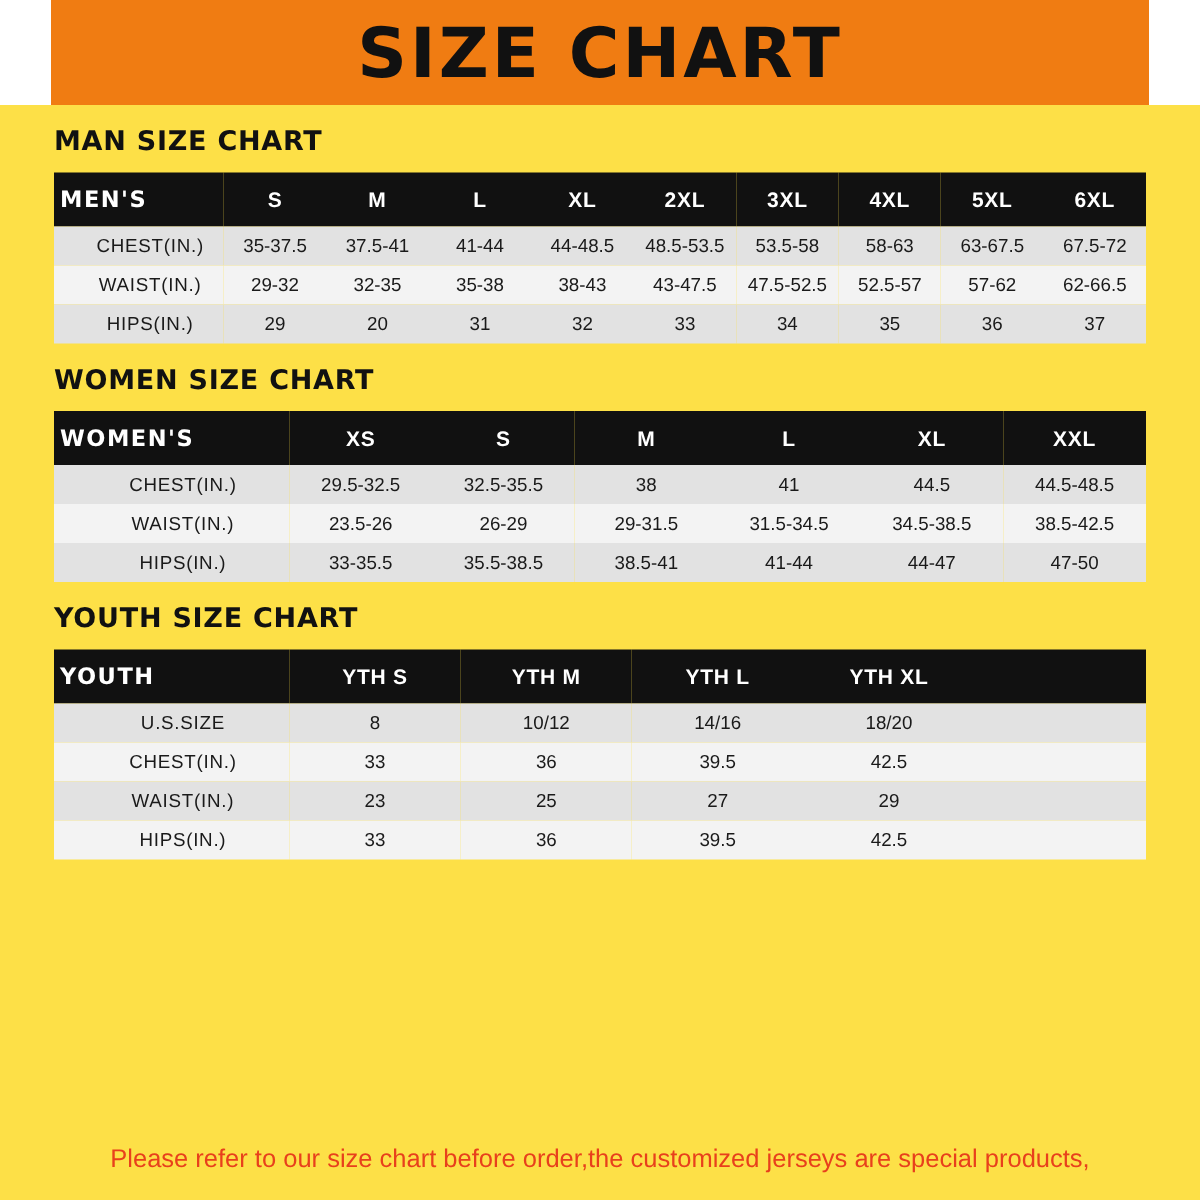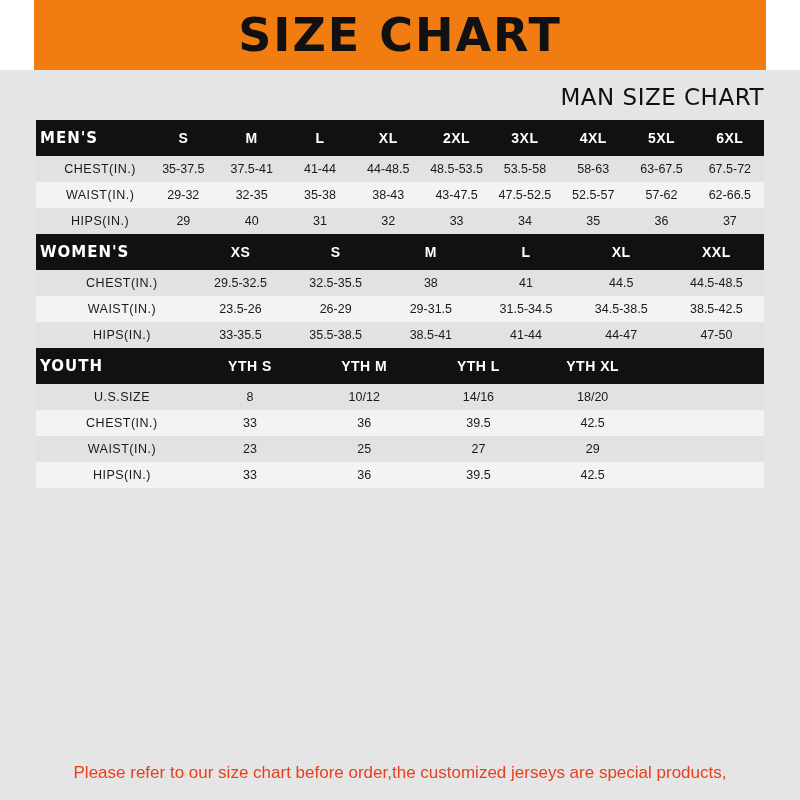--- a/index.html
+++ b/index.html
@@ -10,21 +10,21 @@
     width: 800px;
     height: 800px;
     background: #ffffff;
     font-family: "Liberation Sans", sans-serif;
     overflow: hidden;
   }
   .page {
     width: 800px;
     height: 800px;
     position: relative;
-    background: #e5e5e5;
+    background: #fde047;
     box-sizing: border-box;
   }
   
   .header-bar {
     height: 70px;
     background: #f07c12;
     display: flex;
     align-items: center;
     justify-content: center;
     position: relative;
@@ -46,24 +46,24 @@
     font-size: 46px;
     letter-spacing: 2px;
     color: #111111;
     z-index: 2;
   }
   
   .section {
     padding: 0 36px;
   }
   .section-title {
-    text-align: right;
+    text-align: left;
     font-family: "DejaVu Sans", sans-serif;
-    font-weight: normal;
-    font-size: 23px;
+    font-weight: bold;
+    font-size: 18px;
     color: #111111;
     margin: 14px 0 10px 0;
     letter-spacing: 0.5px;
   }
   table.size-table {
     width: 100%;
     border-collapse: collapse;
     table-layout: fixed;
   }
   table.size-table th,
@@ -163,34 +163,35 @@
           <td>38-43</td>
           <td>43-47.5</td>
           <td>47.5-52.5</td>
           <td>52.5-57</td>
           <td>57-62</td>
           <td>62-66.5</td>
         </tr>
         <tr class="odd">
           <td class="rowhead">HIPS(IN.)</td>
           <td>29</td>
-          <td>40</td>
+          <td>20</td>
           <td>31</td>
           <td>32</td>
           <td>33</td>
           <td>34</td>
           <td>35</td>
           <td>36</td>
           <td>37</td>
         </tr>
       </tbody>
     </table>
   </div>
 
   <div class="section">
+    <div class="section-title">WOMEN SIZE CHART</div>
     <table class="size-table">
       <thead>
         <tr>
           <th class="corner women-col-0">WOMEN'S</th>
           <th>XS</th>
           <th>S</th>
           <th>M</th>
           <th>L</th>
           <th>XL</th>
           <th>XXL</th>
@@ -222,20 +223,21 @@
           <td>38.5-41</td>
           <td>41-44</td>
           <td>44-47</td>
           <td>47-50</td>
         </tr>
       </tbody>
     </table>
   </div>
 
   <div class="section">
+    <div class="section-title">YOUTH SIZE CHART</div>
     <table class="size-table">
       <thead>
         <tr>
           <th class="corner youth-col-0">YOUTH</th>
           <th>YTH S</th>
           <th>YTH M</th>
           <th>YTH L</th>
           <th>YTH XL</th>
           <th></th>
         </tr>

